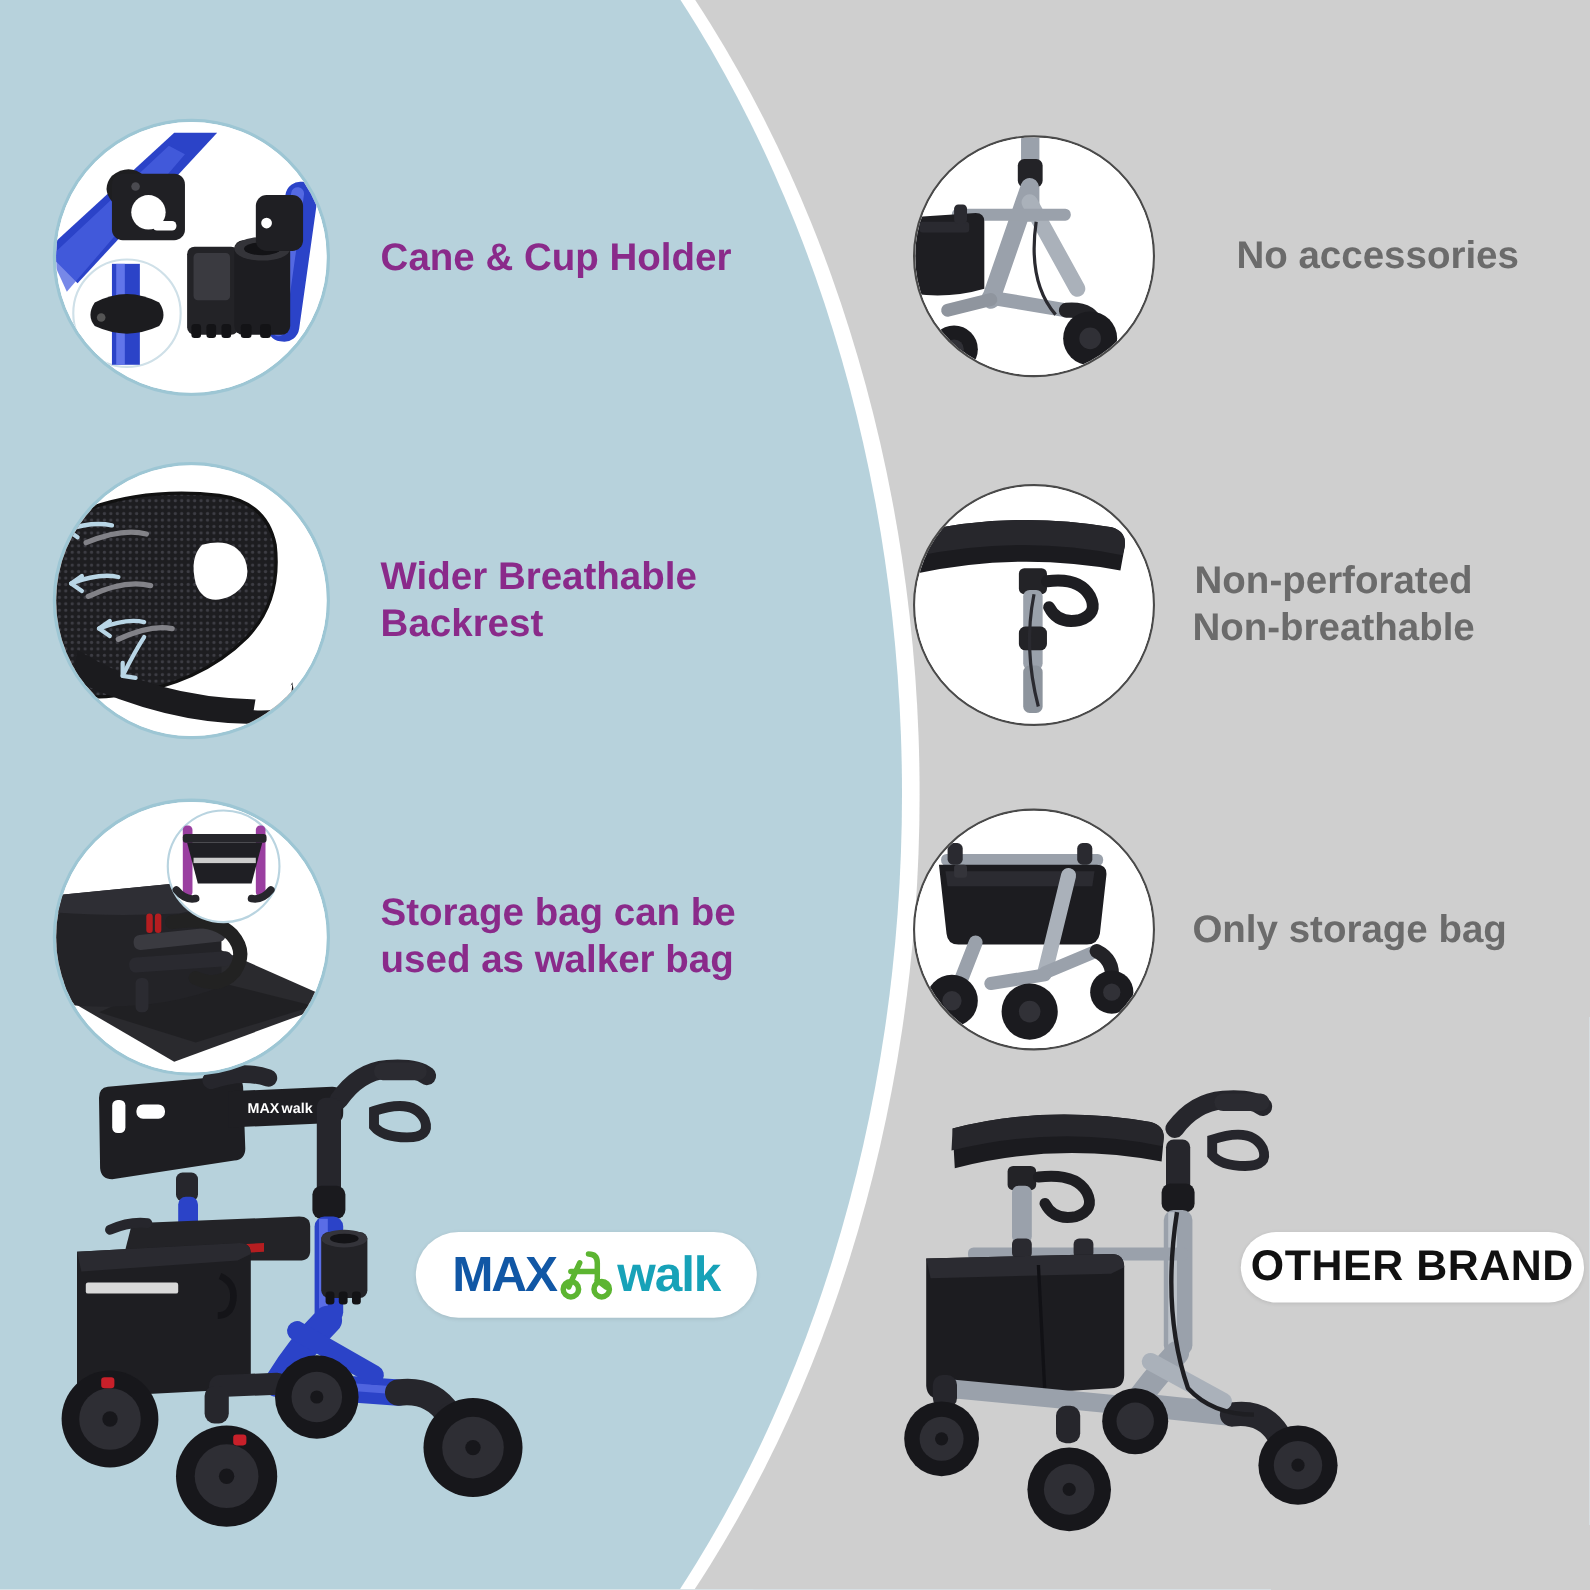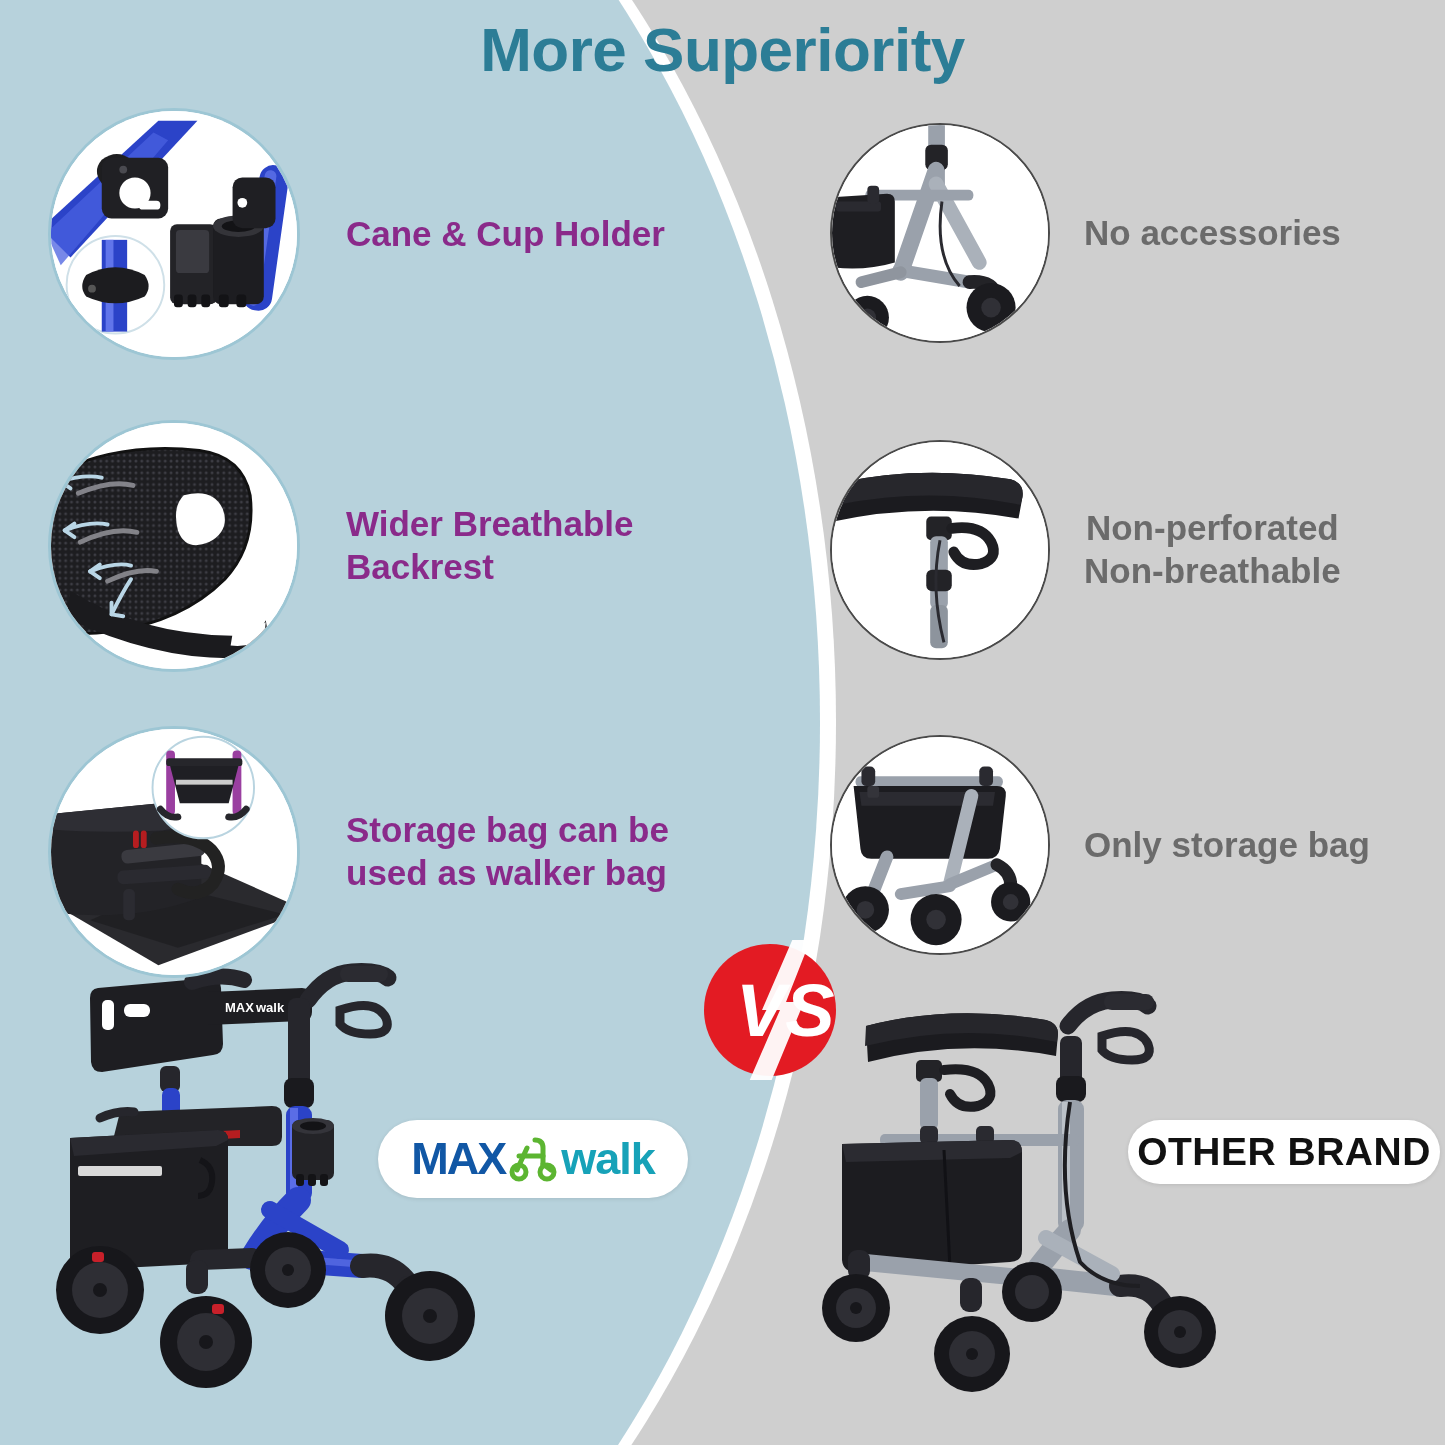--- a/index.html
+++ b/index.html
@@ -68,21 +68,21 @@
     font-weight: bold;
     line-height: 1.22;
     white-space: pre-line;
   }
   .label-left  { color: #8a2a8a; margin-left: 46px; }
   .label-right { color: #6b6b6b; font-weight: bold; margin-left: 34px; }
 
   .f-left-1 { left: 48px;  top: 108px; }
   .f-left-2 { left: 48px;  top: 420px; }
   .f-left-3 { left: 48px;  top: 726px; }
-  .f-right-1 { left: 830px; top: 123px; }
+  .f-right-1 { left: 830px; top: 123px; gap: 40px; }
   .f-right-2 { left: 830px; top: 440px; text-align: center; }
   .f-right-3 { left: 830px; top: 735px; }
 
   
   .art { position: absolute; inset: 0; }
   .art svg { display: block; width: 100%; height: 100%; }
 
   
   .vs-badge {
     position: absolute;
@@ -118,21 +118,20 @@
 </head>
 <body>
 
 <div id="stage">
 
   <div class="panel-right"></div>
   <div class="divider">
     <div class="divider-inner"></div>
   </div>
 
-  <div class="title">More Superiority</div>
 
   <div class="feature f-left-1">
     <div class="circle left-style">
       <div class="art">
         <svg viewBox="0 0 252 252">
           <rect width="252" height="252" fill="#ffffff"></rect>
 
           <path d="M-10 120 L110 10 L150 10 L20 150 Z" fill="#2b43c8"></path>
           <path d="M-5 125 L105 22 L120 30 L10 158 Z" fill="#4a60e0" opacity="0.75"></path>
           <rect x="205" y="55" width="30" height="150" rx="14" fill="#2b43c8" transform="rotate(8 220 130)"></rect>
@@ -474,27 +473,20 @@
         <circle cx="152" cy="364" r="6" fill="#17171b"></circle>
       </g>
       <g>
         <circle cx="360" cy="342" r="36" fill="#17171b"></circle>
         <circle cx="360" cy="342" r="22" fill="#2e2e34"></circle>
         <circle cx="360" cy="342" r="6" fill="#17171b"></circle>
       </g>
     </svg>
   </div>
 
-  <div class="vs-badge">
-    <svg viewBox="0 0 140 140">
-      <circle cx="70" cy="70" r="66" fill="#e31b23"></circle>
-      <text x="36" y="96" font-family="Liberation Sans, sans-serif" font-size="74" font-weight="bold" fill="#ffffff" font-style="italic">VS</text>
-      <path d="M94 -4 L62 70 L80 70 L48 144 L70 144 L104 62 L86 62 L112 -4 Z" fill="#ffffff" opacity="0.95"></path>
-    </svg>
-  </div>
 
   <div class="pill pill-left">
     <span class="brand-max">MAX</span>
     <span class="brand-icon">
       <svg viewBox="0 0 52 46">
         <g stroke="#5cb531" stroke-width="5" fill="none" stroke-linecap="round" stroke-linejoin="round">
           <path d="M28 4 q8 0 8 8 l0 16"></path>
           <path d="M12 20 L36 20"></path>
           <path d="M20 12 L10 34"></path>
           <path d="M36 28 L44 34"></path>

